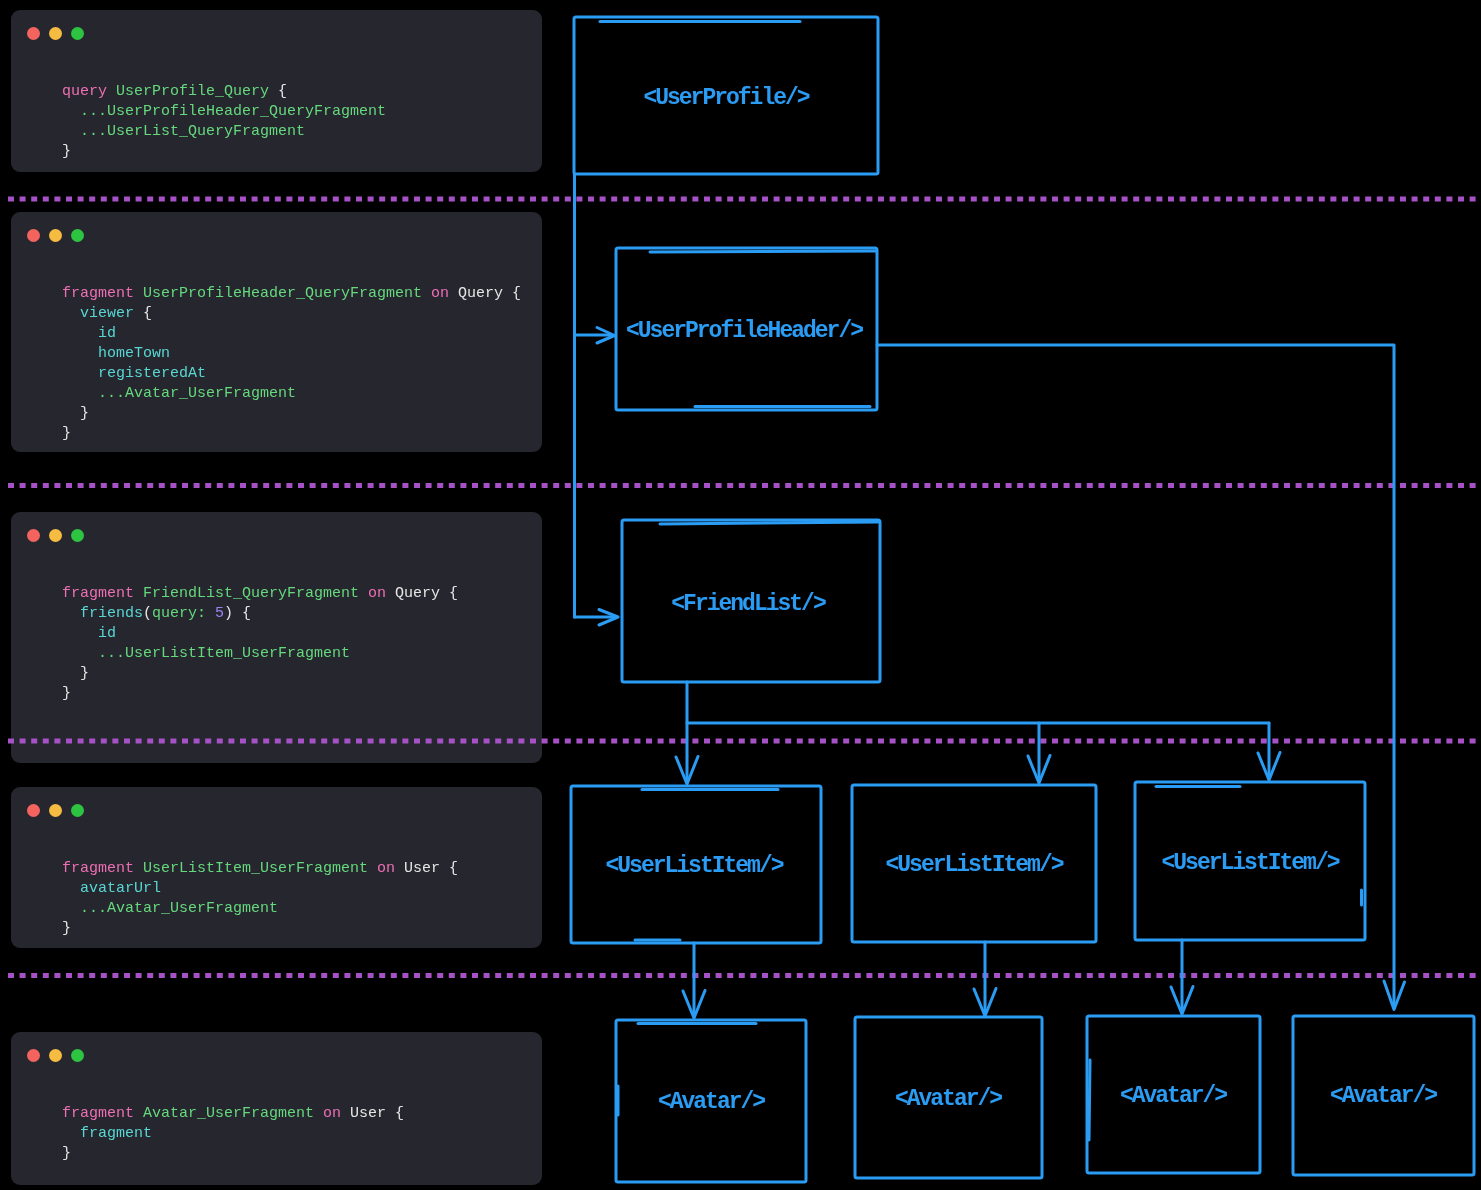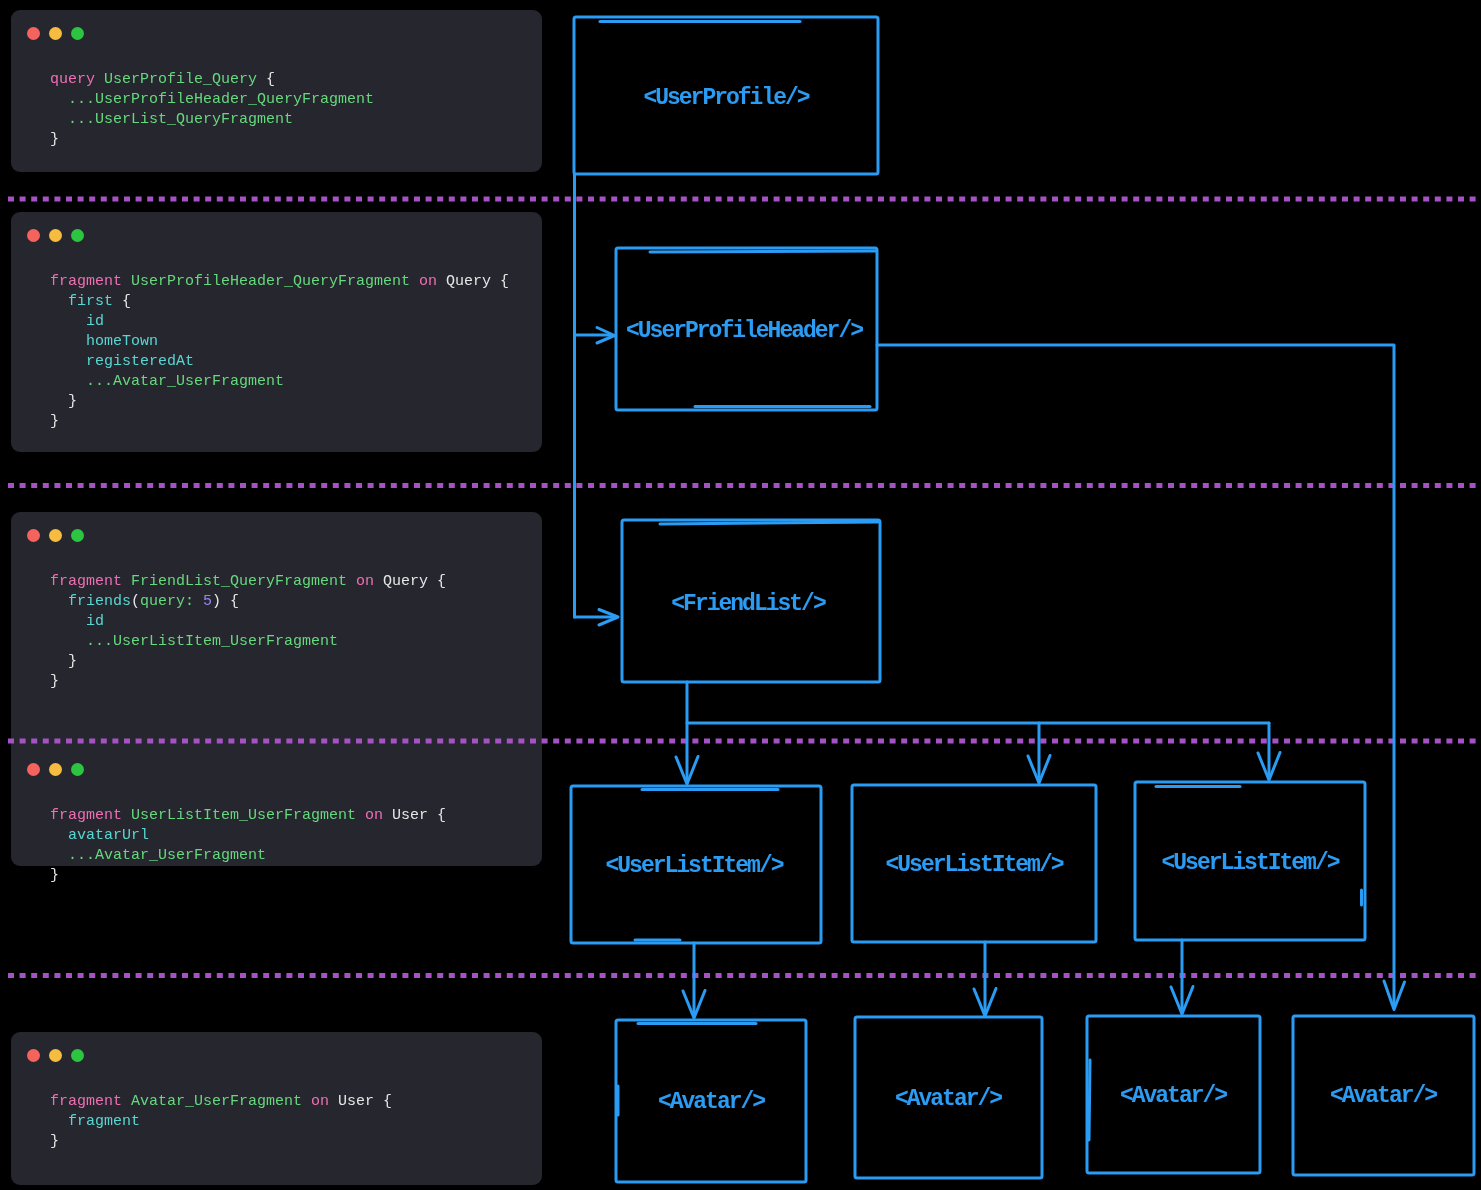--- a/index.html
+++ b/index.html
@@ -3,21 +3,21 @@
 <meta charset="utf-8">
 <style>
   html,body{margin:0;padding:0;background:#000;}
   body{width:1481px;height:1190px;position:relative;overflow:hidden;}
   .panel{position:absolute;left:11px;width:531px;background:#26262f;border-radius:9px;}
   .lights{position:absolute;left:15.5px;top:16.5px;display:flex;gap:9px;}
   .d{width:13px;height:13px;border-radius:50%;}
   .d.r{background:#f4645f;}
   .d.y{background:#f6bc41;}
   .d.g{background:#2cc440;}
-  pre{position:absolute;left:35px;top:56px;margin:4px;font:15px/20px "Liberation Mono",monospace;color:#e6e6e6;}
+  pre{position:absolute;left:35px;top:56px;margin:16px;font:15px/20px "Liberation Mono",monospace;color:#e6e6e6;}
   .p{color:#ee6fb4;}
   .g{color:#65d97c;}
   .c{color:#58d7d2;}
   .n{color:#9b84f2;}
   svg{position:absolute;left:0;top:0;}
   svg text{font-family:"Liberation Mono",monospace;font-weight:bold;font-size:23px;letter-spacing:-2px;fill:#2b9cf4;text-anchor:middle;}
 </style>
 </head>
 <body>
 <div class="panel" style="top:10px;height:162px">
@@ -32,21 +32,21 @@
 }</pre>
 </div>
 
 <div class="panel" style="top:212px;height:240px">
   <div class="lights">
       <span class="d r"></span>
       <span class="d y"></span>
       <span class="d g"></span>
     </div>
 <pre><span class="p">fragment</span> <span class="g">UserProfileHeader_QueryFragment</span> <span class="p">on</span> Query {
-  <span class="c">first</span> {
+  <span class="c">viewer</span> {
     <span class="c">id</span>
     <span class="c">homeTown</span>
     <span class="c">registeredAt</span>
     <span class="g">...Avatar_UserFragment</span>
   }
 }</pre>
 </div>
 
 <div class="panel" style="top:512px;height:251px">
   <div class="lights">
@@ -55,21 +55,21 @@
       <span class="d g"></span>
     </div>
 <pre><span class="p">fragment</span> <span class="g">FriendList_QueryFragment</span> <span class="p">on</span> Query {
   <span class="c">friends</span>(<span class="g">query:</span> <span class="n">5</span>) {
     <span class="c">id</span>
     <span class="g">...UserListItem_UserFragment</span>
   }
 }</pre>
 </div>
 
-<div class="panel" style="top:746px;height:120px">
+<div class="panel" style="top:787px;height:161px">
   <div class="lights">
       <span class="d r"></span>
       <span class="d y"></span>
       <span class="d g"></span>
     </div>
 <pre><span class="p">fragment</span> <span class="g">UserListItem_UserFragment</span> <span class="p">on</span> User {
   <span class="c">avatarUrl</span>
   <span class="g">...Avatar_UserFragment</span>
 }</pre>
 </div>

